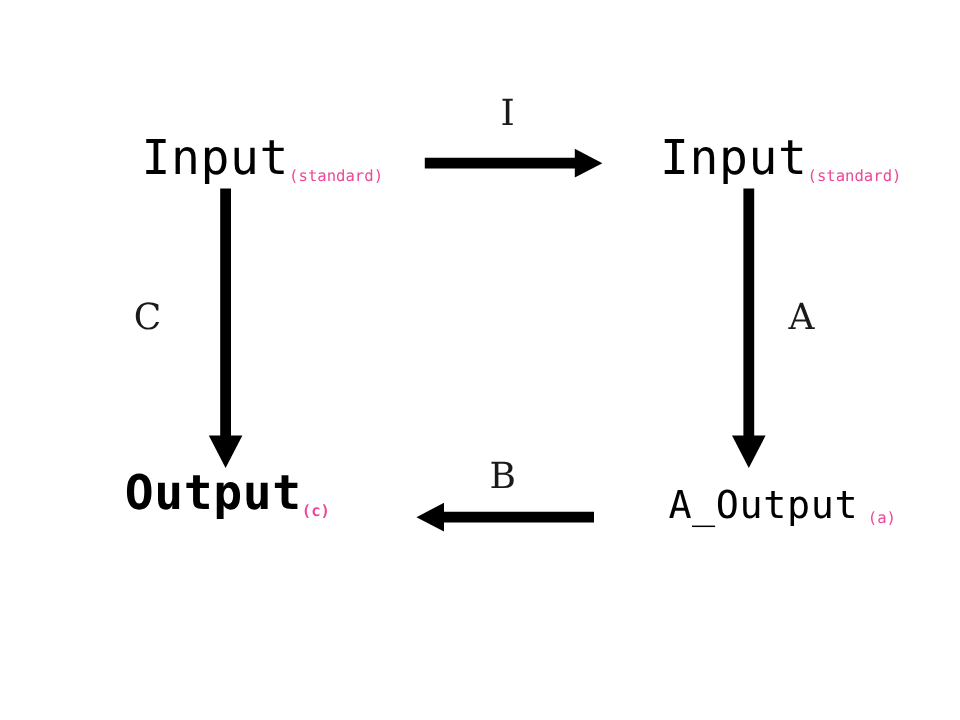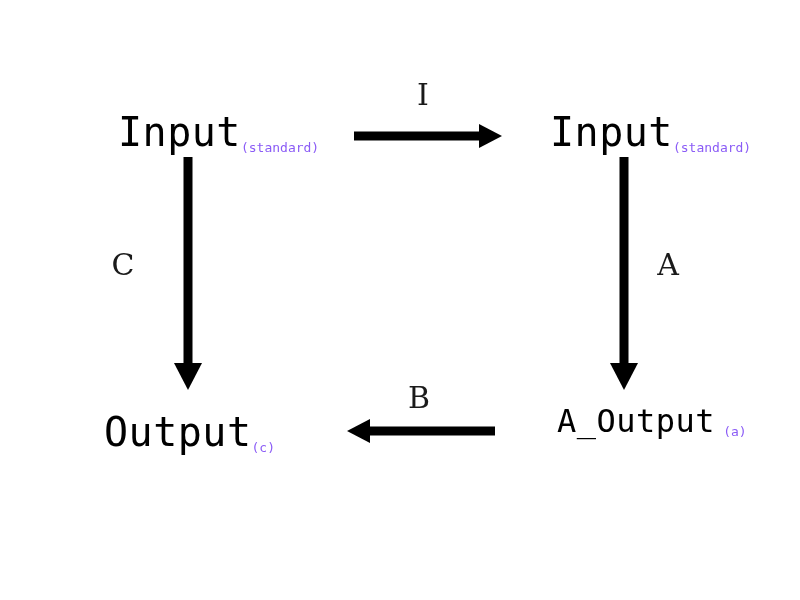--- a/index.html
+++ b/index.html
@@ -21,32 +21,32 @@
     position: absolute;
     white-space: nowrap;
     color: #000000;
     font-family: "DejaVu Sans Mono", "Liberation Mono", monospace;
     font-size: 40px;
     line-height: 1;
     letter-spacing: 0.5px;
   }
   .node .sub {
     font-size: 13px;
-    color: #8b5cf6;
+    color: #ec4899;
     letter-spacing: 0;
     position: relative;
     top: 6px;
   }
   .node .sub.spaced {
     margin-left: 8px;
   }
 
   #node-input-left   { left: 118px; top: 112px; }
   #node-input-right  { left: 550px; top: 112px; }
-  #node-output-c     { left: 104px; top: 412px; }
+  #node-output-c     { left: 104px; top: 391px; font-weight: bold; }
   #node-a-output     { left: 546px; top: 405px; font-size: 32px; margin-left: 11px; }
   #node-a-output .sub { top: 4px; }
 
   
   .edge-label {
     position: absolute;
     color: #1a1a1a;
     font-family: "DejaVu Serif", "Liberation Serif", serif;
     font-size: 30px;
     line-height: 1;

